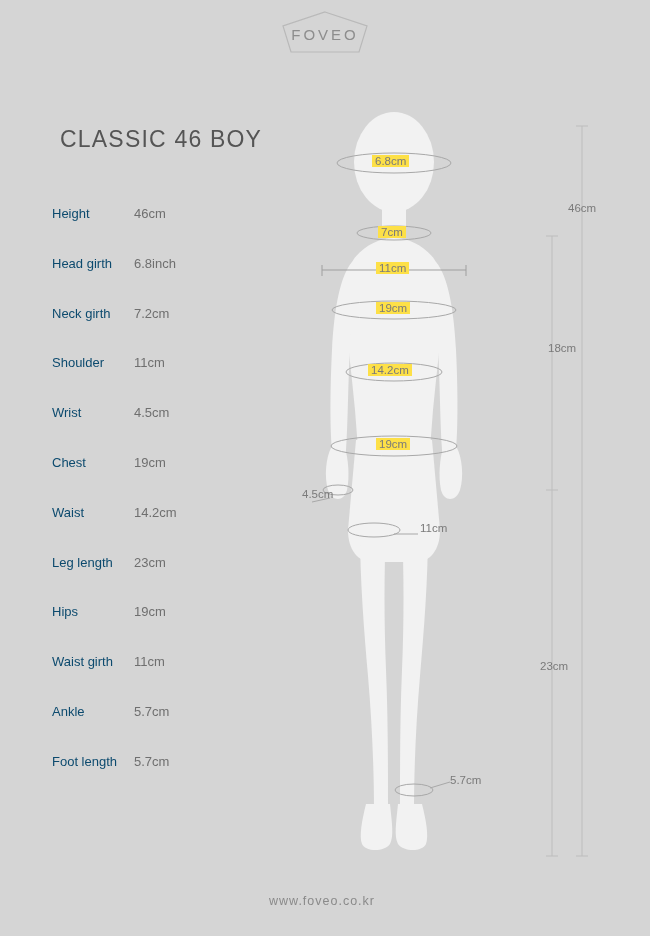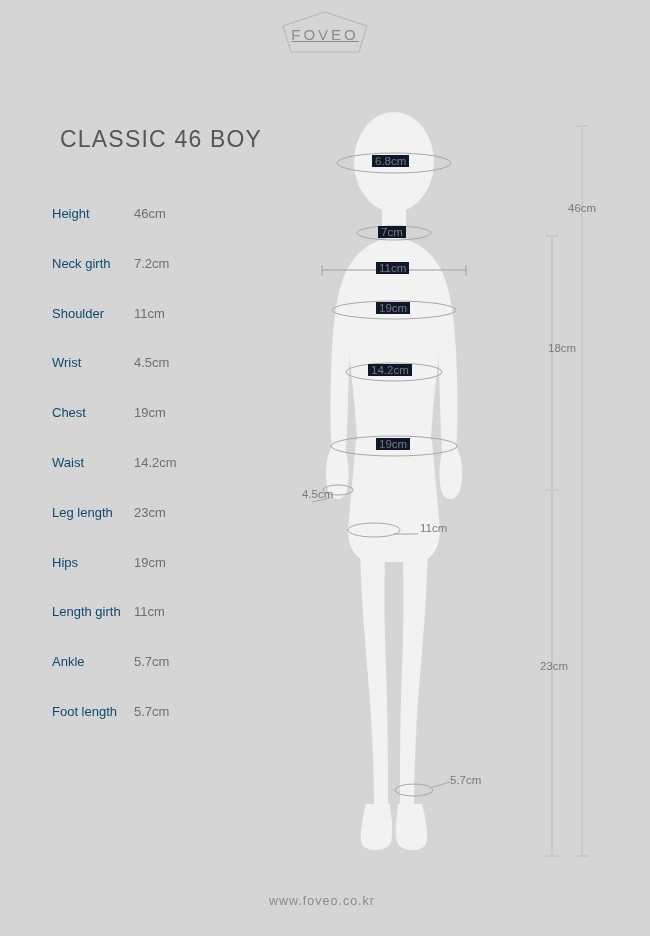--- a/index.html
+++ b/index.html
@@ -44,21 +44,20 @@
     position: absolute;
     top: 0;
     left: 0;
     width: 104px;
     height: 54px;
     line-height: 54px;
     text-align: center;
     font-size: 15px;
     letter-spacing: 3px;
     color: #8d8d8d;
-    text-decoration: underline;
   }
 
   
   .title {
     position: absolute;
     top: 126px;
     left: 60px;
     font-size: 23px;
     letter-spacing: 1.2px;
     color: #555;
@@ -107,21 +106,21 @@
 
   
   .m-label {
     position: absolute;
     font-size: 11.5px;
     color: #7a7a7a;
     background: transparent;
     white-space: nowrap;
   }
   .m-label.boxed {
-    background: #0f172a;
+    background: #fde047;
     padding: 0 3px;
   }
 
   
   .rulers {
     position: absolute;
     left: 540px;
     top: 110px;
     width: 100px;
     height: 760px;
@@ -165,20 +164,24 @@
   </div>
 
   <h1 class="title">CLASSIC 46 BOY</h1>
 
   <div class="specs">
     <div class="spec-row">
       <span class="spec-label">Height</span>
       <span class="spec-value">46cm</span>
     </div>
     <div class="spec-row">
+      <span class="spec-label">Head girth</span>
+      <span class="spec-value">6.8inch</span>
+    </div>
+    <div class="spec-row">
       <span class="spec-label">Neck girth</span>
       <span class="spec-value">7.2cm</span>
     </div>
     <div class="spec-row">
       <span class="spec-label">Shoulder</span>
       <span class="spec-value">11cm</span>
     </div>
     <div class="spec-row">
       <span class="spec-label">Wrist</span>
       <span class="spec-value">4.5cm</span>
@@ -193,21 +196,21 @@
     </div>
     <div class="spec-row">
       <span class="spec-label">Leg length</span>
       <span class="spec-value">23cm</span>
     </div>
     <div class="spec-row">
       <span class="spec-label">Hips</span>
       <span class="spec-value">19cm</span>
     </div>
     <div class="spec-row">
-      <span class="spec-label">Length girth</span>
+      <span class="spec-label">Waist girth</span>
       <span class="spec-value">11cm</span>
     </div>
     <div class="spec-row">
       <span class="spec-label">Ankle</span>
       <span class="spec-value">5.7cm</span>
     </div>
     <div class="spec-row">
       <span class="spec-label">Foot length</span>
       <span class="spec-value">5.7cm</span>
     </div>

